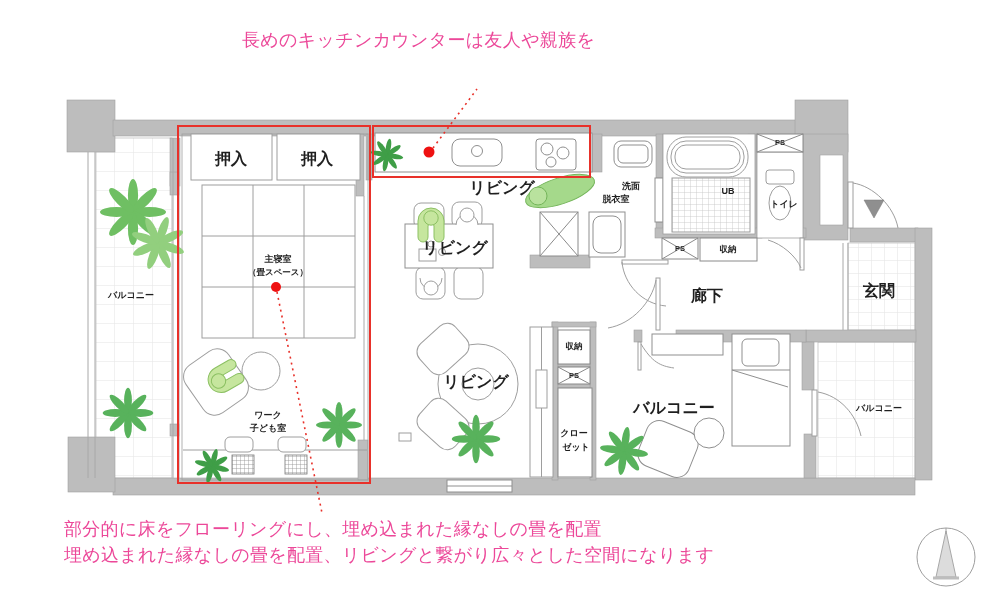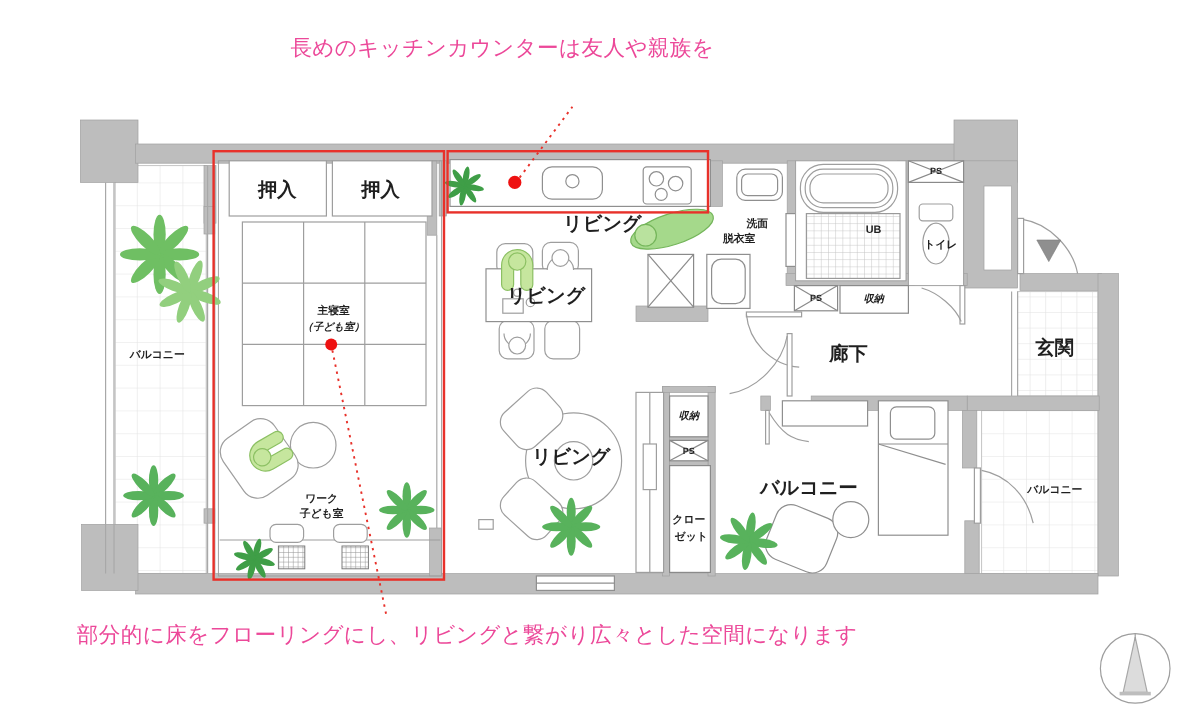--- a/index.html
+++ b/index.html
@@ -2,21 +2,21 @@
 <html><head>
 <meta charset="utf-8">
 <style>
   html,body{margin:0;padding:0;background:#fff;}
   .stage{position:relative;width:1000px;height:600px;background:#ffffff;overflow:hidden;
          font-family:"Liberation Sans",sans-serif;}
   .plan-svg{position:absolute;left:0;top:0;}
   .lbl{position:absolute;font-size:16px;font-weight:700;color:#1f1f1f;white-space:nowrap;
        transform:translateX(-50%);line-height:1;}
   .lbl.s9{font-size:9px;}
-  .lbl.s8{font-size:8.5px;font-style:italic;}
+  .lbl.s8{font-size:8.5px;}
   .lbl.s7{font-size:7.5px;}
   .ann{position:absolute;font-size:18px;color:#ec4899;white-space:nowrap;line-height:26px;
        letter-spacing:0.3px;}
 </style>
 </head>
 <body>
 
 <div class="stage">
 
   <svg class="plan-svg" width="1000" height="600" viewBox="0 0 1000 600">
@@ -267,21 +267,21 @@
       <circle cx="946" cy="557" r="29" fill="#fff" stroke="#9e9e9e" stroke-width="1"></circle>
       <polygon points="946,531 936,577 956,577" fill="#dcdcdc" stroke="#a8a8a8" stroke-width="1"></polygon>
       <line x1="933" y1="578" x2="959" y2="578" stroke="#bdbdbd" stroke-width="3"></line>
       <line x1="946" y1="528" x2="946" y2="534" stroke="#9e9e9e" stroke-width="1"></line>
     </g>
   </svg>
 
   <div class="lbl" style="left:231px;top:151px">押入</div>
   <div class="lbl" style="left:317px;top:151px">押入</div>
   <div class="lbl s9" style="left:278px;top:255px">主寝室</div>
-  <div class="lbl s8" style="left:278px;top:268px">（子ども室）</div>
+  <div class="lbl s8" style="left:278px;top:268px">（畳スペース）</div>
   <div class="lbl s9" style="left:131px;top:291px">バルコニー</div>
   <div class="lbl" style="left:502px;top:180px">リビング</div>
   <div class="lbl" style="left:455px;top:240px">リビング</div>
   <div class="lbl s9" style="left:631px;top:182px">洗面</div>
   <div class="lbl s9" style="left:616px;top:195px">脱衣室</div>
   <div class="lbl s9" style="left:728px;top:187px">UB</div>
   <div class="lbl s9" style="left:784px;top:200px">トイレ</div>
   <div class="lbl s7" style="left:780px;top:139px">PS</div>
   <div class="lbl s7" style="left:680px;top:245px">PS</div>
   <div class="lbl s8" style="left:728px;top:245px">収納</div>
@@ -294,16 +294,17 @@
   <div class="lbl" style="left:476px;top:374px">リビング</div>
   <div class="lbl" style="left:674px;top:400px">バルコニー</div>
   <div class="lbl s9" style="left:879px;top:404px">バルコニー</div>
   <div class="lbl s9" style="left:268px;top:411px">ワーク</div>
   <div class="lbl s9" style="left:268px;top:424px">子ども室</div>
 
   <div class="ann" style="left:242px;top:27px">
     <div>長めのキッチンカウンターは友人や親族を</div>
   </div>
   <div class="ann" style="left:64px;top:516px">
-    <div>部分的に床をフローリングにし、リビングと繋がり広々とした空間になります</div>
+    <div>部分的に床をフローリングにし、埋め込まれた縁なしの畳を配置</div>
+    <div>埋め込まれた縁なしの畳を配置、リビングと繋がり広々とした空間になります</div>
   </div>
 
 </div>
 
 </body></html>

